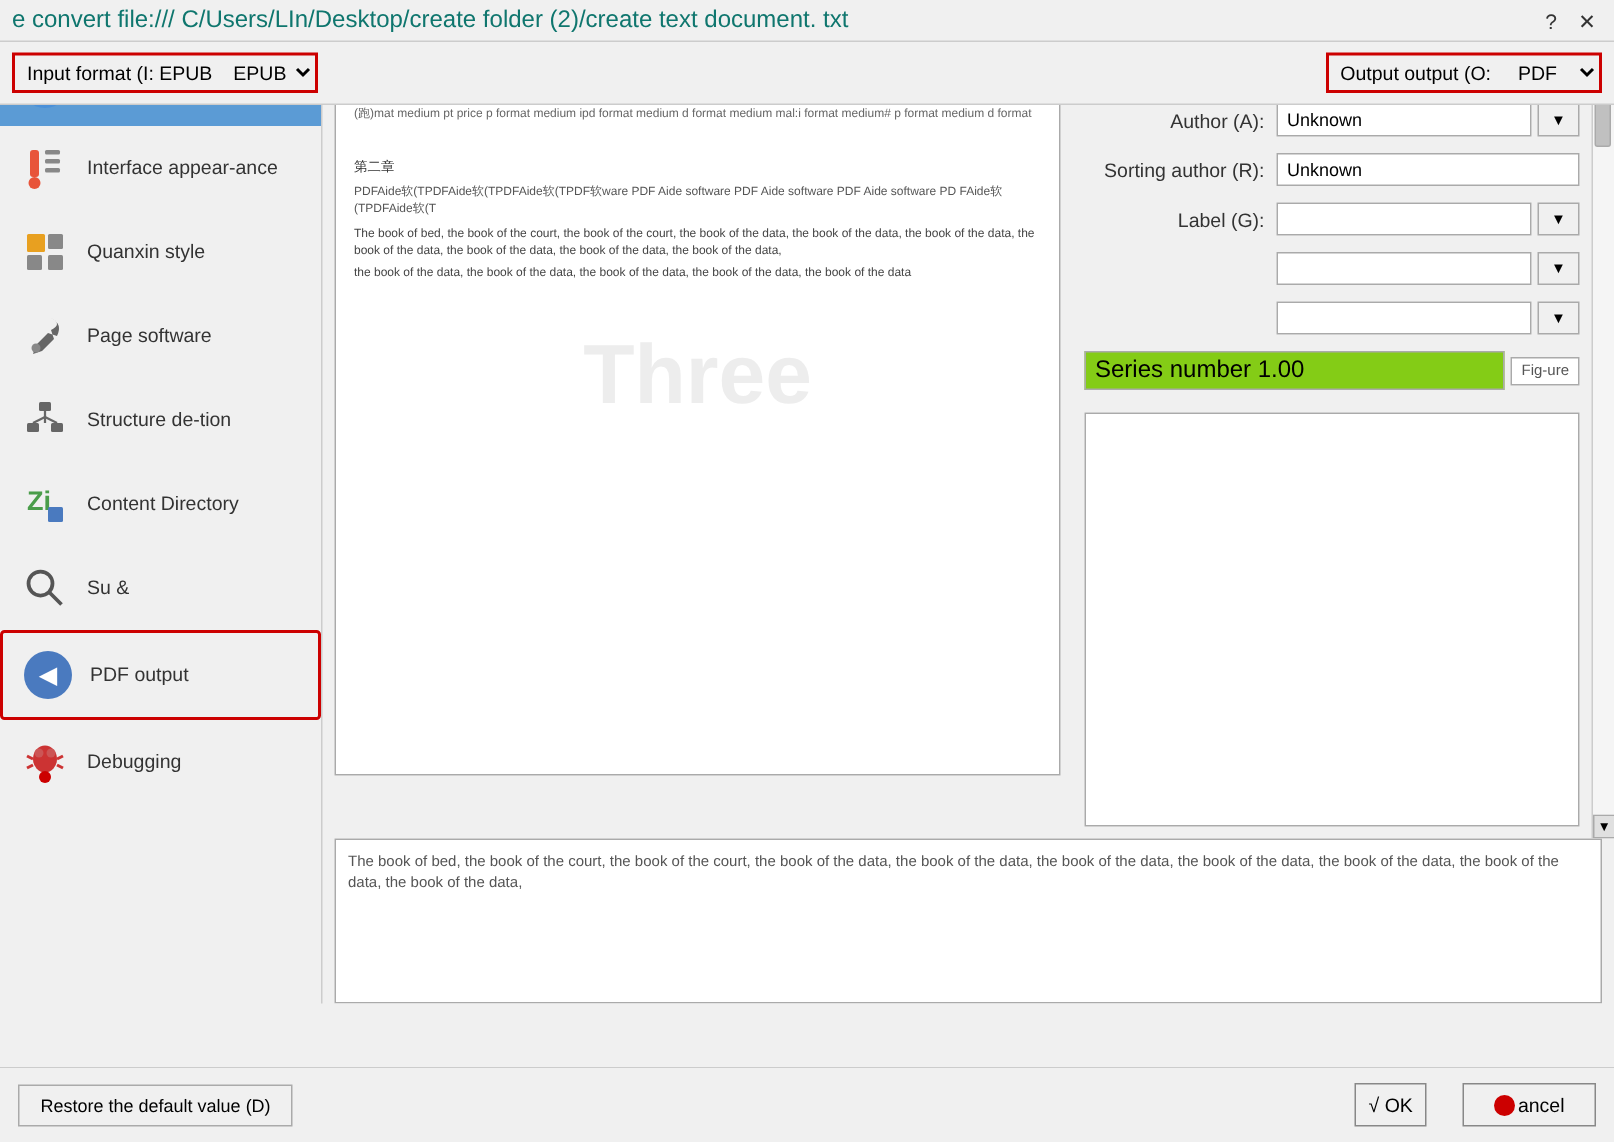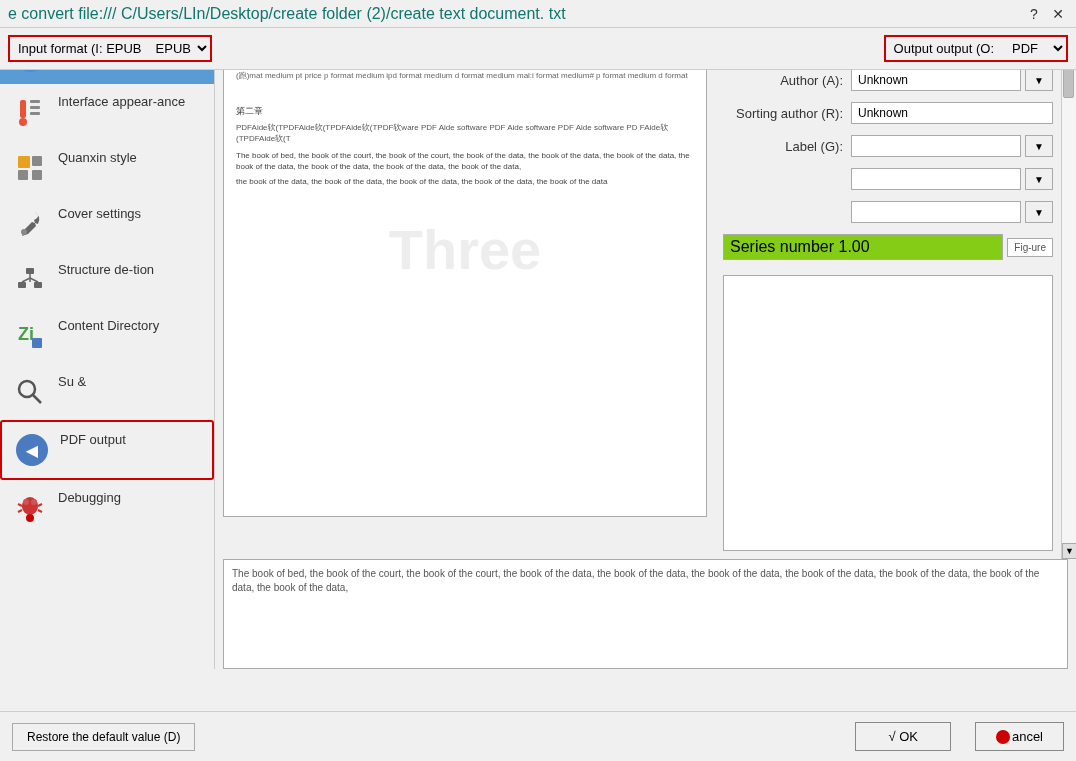--- a/index.html
+++ b/index.html
@@ -34,21 +34,21 @@
     .sidebar {
       width: 215px;
       background: #f0f0f0;
       border-right: 1px solid #ccc;
       overflow-y: auto;
       flex-shrink: 0;
     }
 
     .sidebar-item {
       display: flex;
-      align-items: flex-start;
+      align-items: center;
       padding: 10px 12px;
       cursor: pointer;
       gap: 10px;
       min-height: 48px;
     }
     .sidebar-item.active { background: #5b9bd5; color: white; }
     .sidebar-item.active .sidebar-label { color: white; }
     .sidebar-item.highlighted {
       border: 2px solid #cc0000;
       border-radius: 3px;
@@ -209,21 +209,21 @@
       padding: 6px 14px;
       border: 1px solid #aaa;
       background: #f0f0f0;
       cursor: pointer;
       font-size: 12px;
     }
 
     .bottom-spacer { flex: 1; }
 
     .ok-btn {
-      padding: 6px 32px;
+      padding: 6px 8px;
       border: 1px solid #888;
       background: #f0f0f0;
       cursor: pointer;
       font-size: 13px;
     }
 
     .cancel-btn {
       padding: 6px 20px;
       border: 1px solid #888;
       background: #f0f0f0;
@@ -322,21 +322,21 @@
       <span class="sidebar-label">Quanxin style</span>
     </div>
 
     <div class="sidebar-item">
       <div class="sidebar-icon">
         <svg width="32" height="32" viewBox="0 0 32 32">
           <path d="M20 4 Q28 8 24 16 L18 14 L10 22 L8 28 L14 26 L22 18 L20 12 Q28 8 20 4Z" fill="#666"></path>
           <circle cx="10" cy="24" r="3" fill="#888"></circle>
         </svg>
       </div>
-      <span class="sidebar-label">Cover settings</span>
+      <span class="sidebar-label">Page software</span>
     </div>
 
     <div class="sidebar-item">
       <div class="sidebar-icon">
         <svg width="32" height="32" viewBox="0 0 32 32">
           <rect x="12" y="4" width="8" height="6" rx="1" fill="#666"></rect>
           <rect x="4" y="18" width="8" height="6" rx="1" fill="#666"></rect>
           <rect x="20" y="18" width="8" height="6" rx="1" fill="#666"></rect>
           <line x1="16" y1="10" x2="16" y2="18" stroke="#666" stroke-width="1.5"></line>
           <line x1="16" y1="14" x2="8" y2="18" stroke="#666" stroke-width="1.5"></line>

